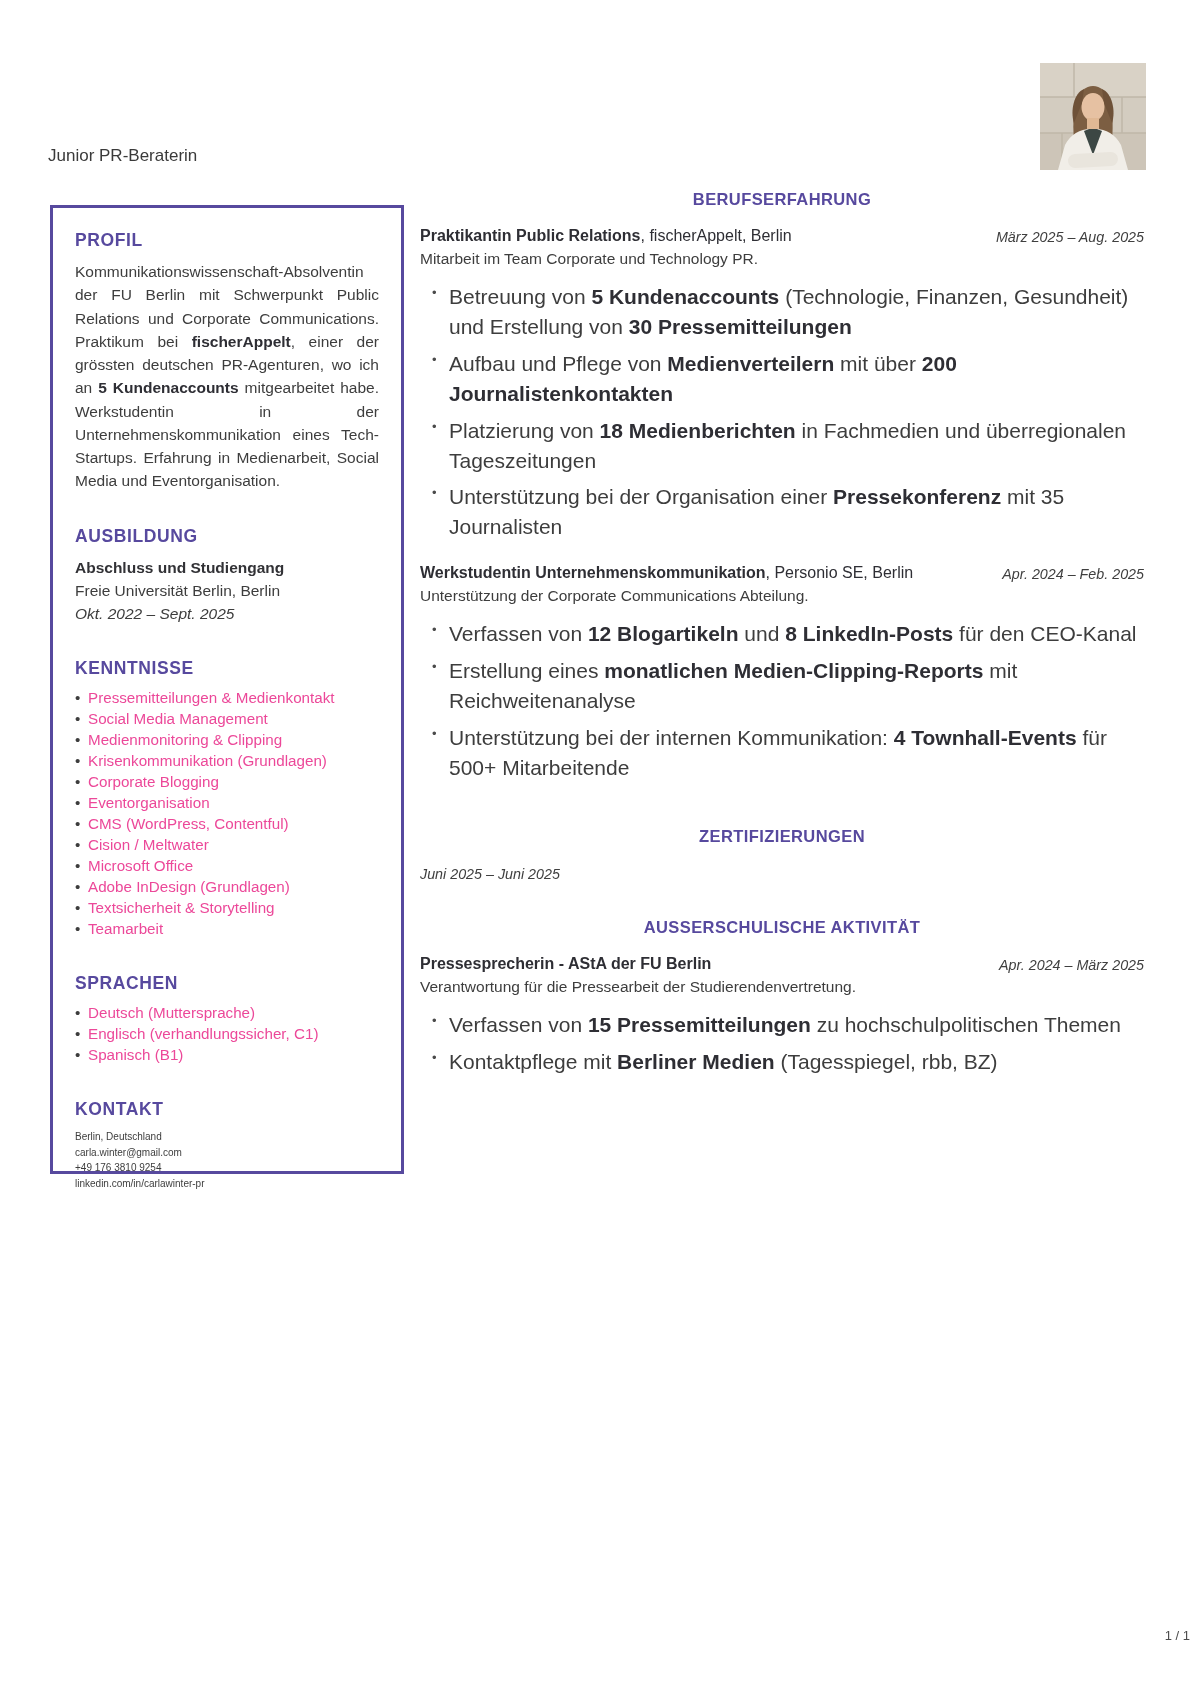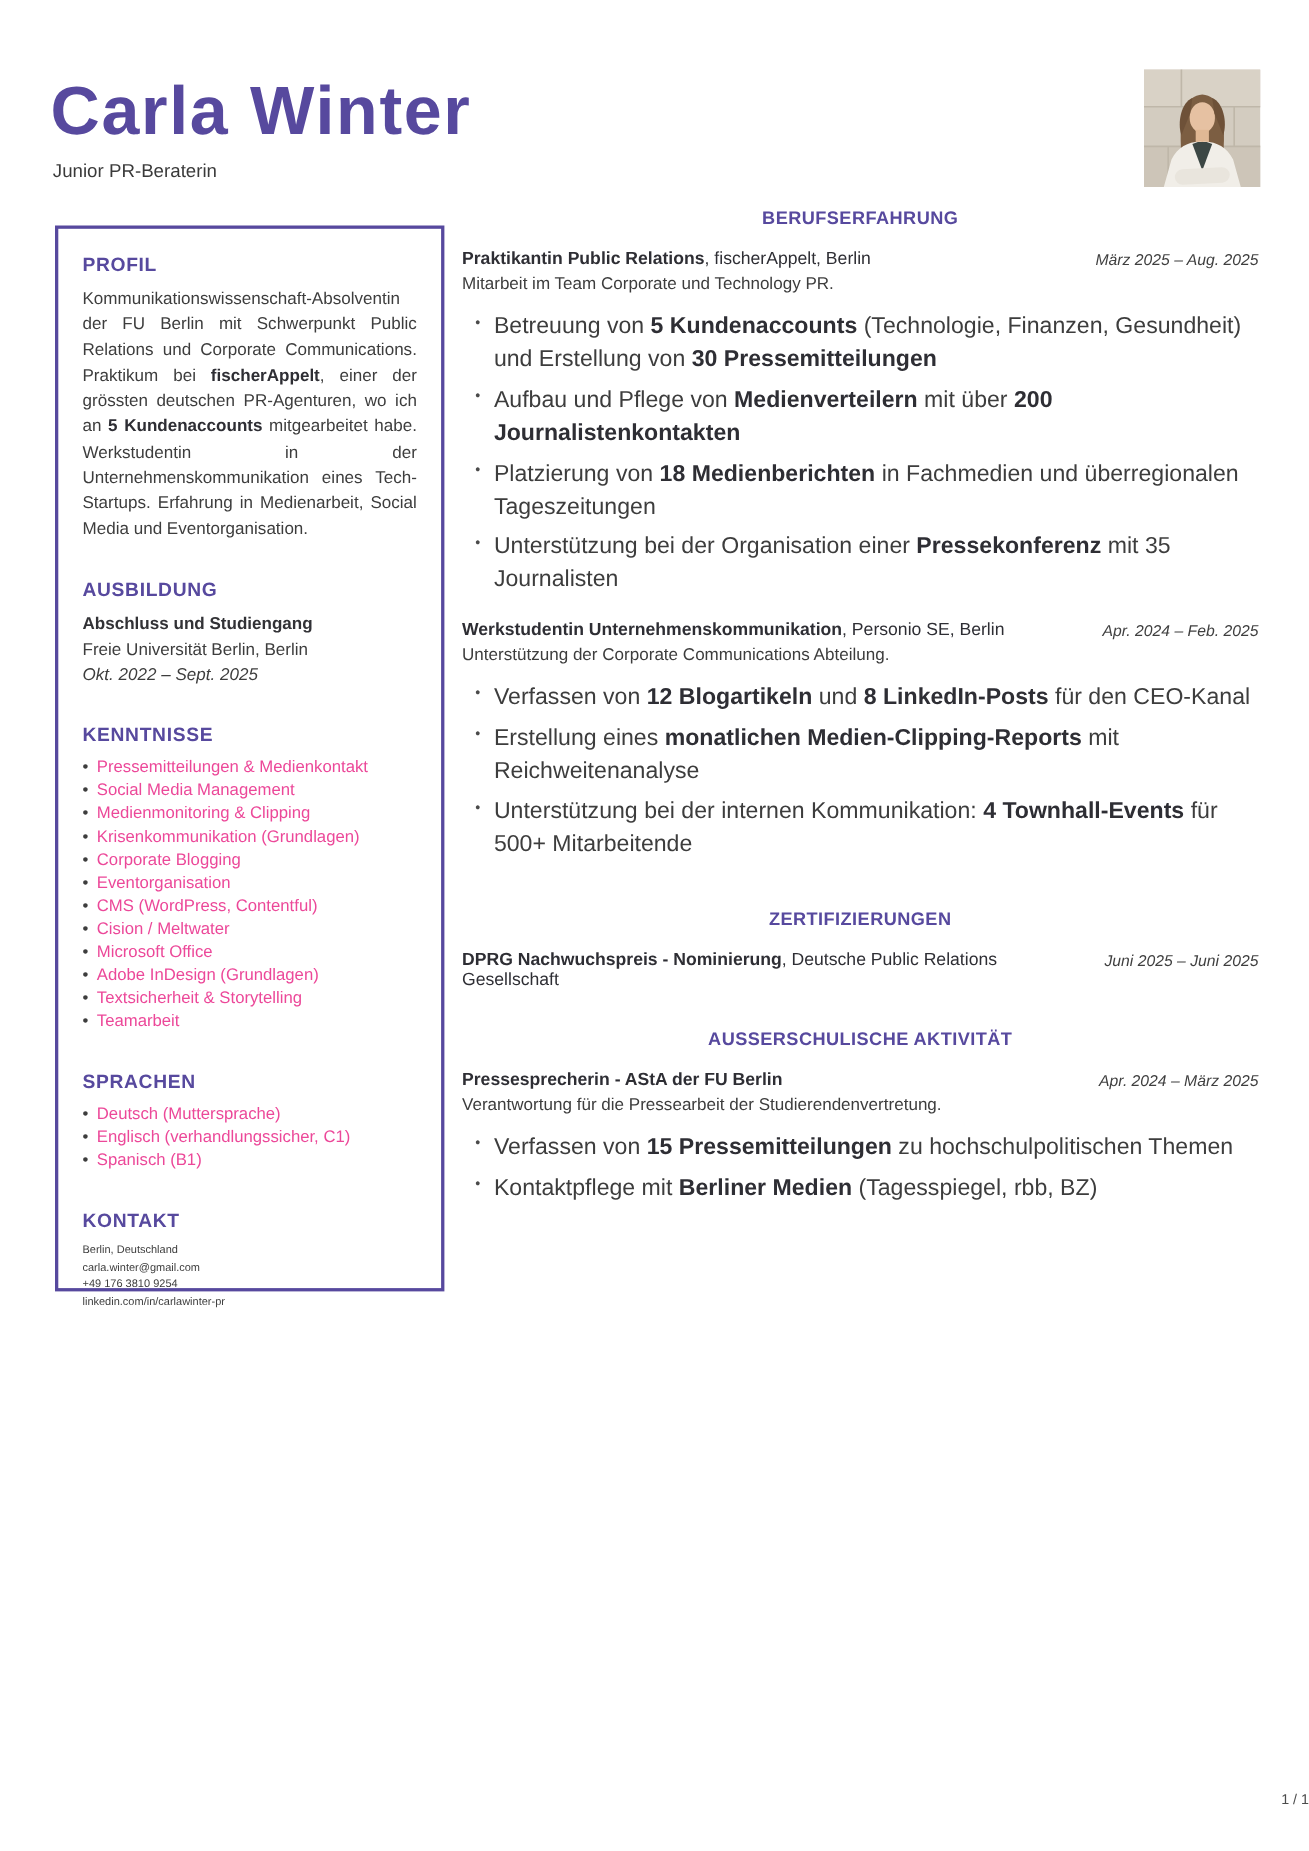--- a/index.html
+++ b/index.html
@@ -52,21 +52,20 @@
   .sec-gap{height:22px;}
 
   
   .footer{position:absolute;left:0;top:1628px;width:1190px;text-align:right;font-size:13px;color:#4c4c4c;}
 </style>
 </head>
 <body>
 
 <div class="page">
 
-  <div class="name">Carla Winter</div>
   <div class="job-title">Junior PR-Beraterin</div>
 
   <div class="photo">
     <svg width="106" height="107" viewBox="0 0 106 107" xmlns="http://www.w3.org/2000/svg">
       <rect x="0" y="0" width="106" height="107" fill="#d3ccc0"></rect>
       <rect x="0" y="0" width="106" height="34" fill="#d9d2c6"></rect>
       <rect x="0" y="70" width="106" height="37" fill="#cdc5b8"></rect>
       <line x1="0" y1="34" x2="106" y2="34" stroke="#bfb7a9" stroke-width="1.5"></line>
       <line x1="0" y1="70" x2="106" y2="70" stroke="#bfb7a9" stroke-width="1.5"></line>
       <line x1="34" y1="0" x2="34" y2="34" stroke="#bfb7a9" stroke-width="1.5"></line>
@@ -170,21 +169,20 @@
 
     <div class="sec-gap"></div>
 
     <div class="sec-head">
       <span class="sec-title">ZERTIFIZIERUNGEN</span>
       <span class="sec-rule"></span>
     </div>
 
     <div class="entry">
       <div class="entry-top">
-        <div class="entry-titles"><span class="entry-role">DPRG Nachwuchspreis - Nominierung</span><span>, Deutsche Public Relations Gesellschaft</span></div>
         <div class="entry-dates">Juni 2025 – Juni 2025</div>
       </div>
     </div>
 
     <div class="sec-gap"></div>
 
     <div class="sec-head">
       <span class="sec-title">AUSSERSCHULISCHE AKTIVITÄT</span>
       <span class="sec-rule"></span>
     </div>

